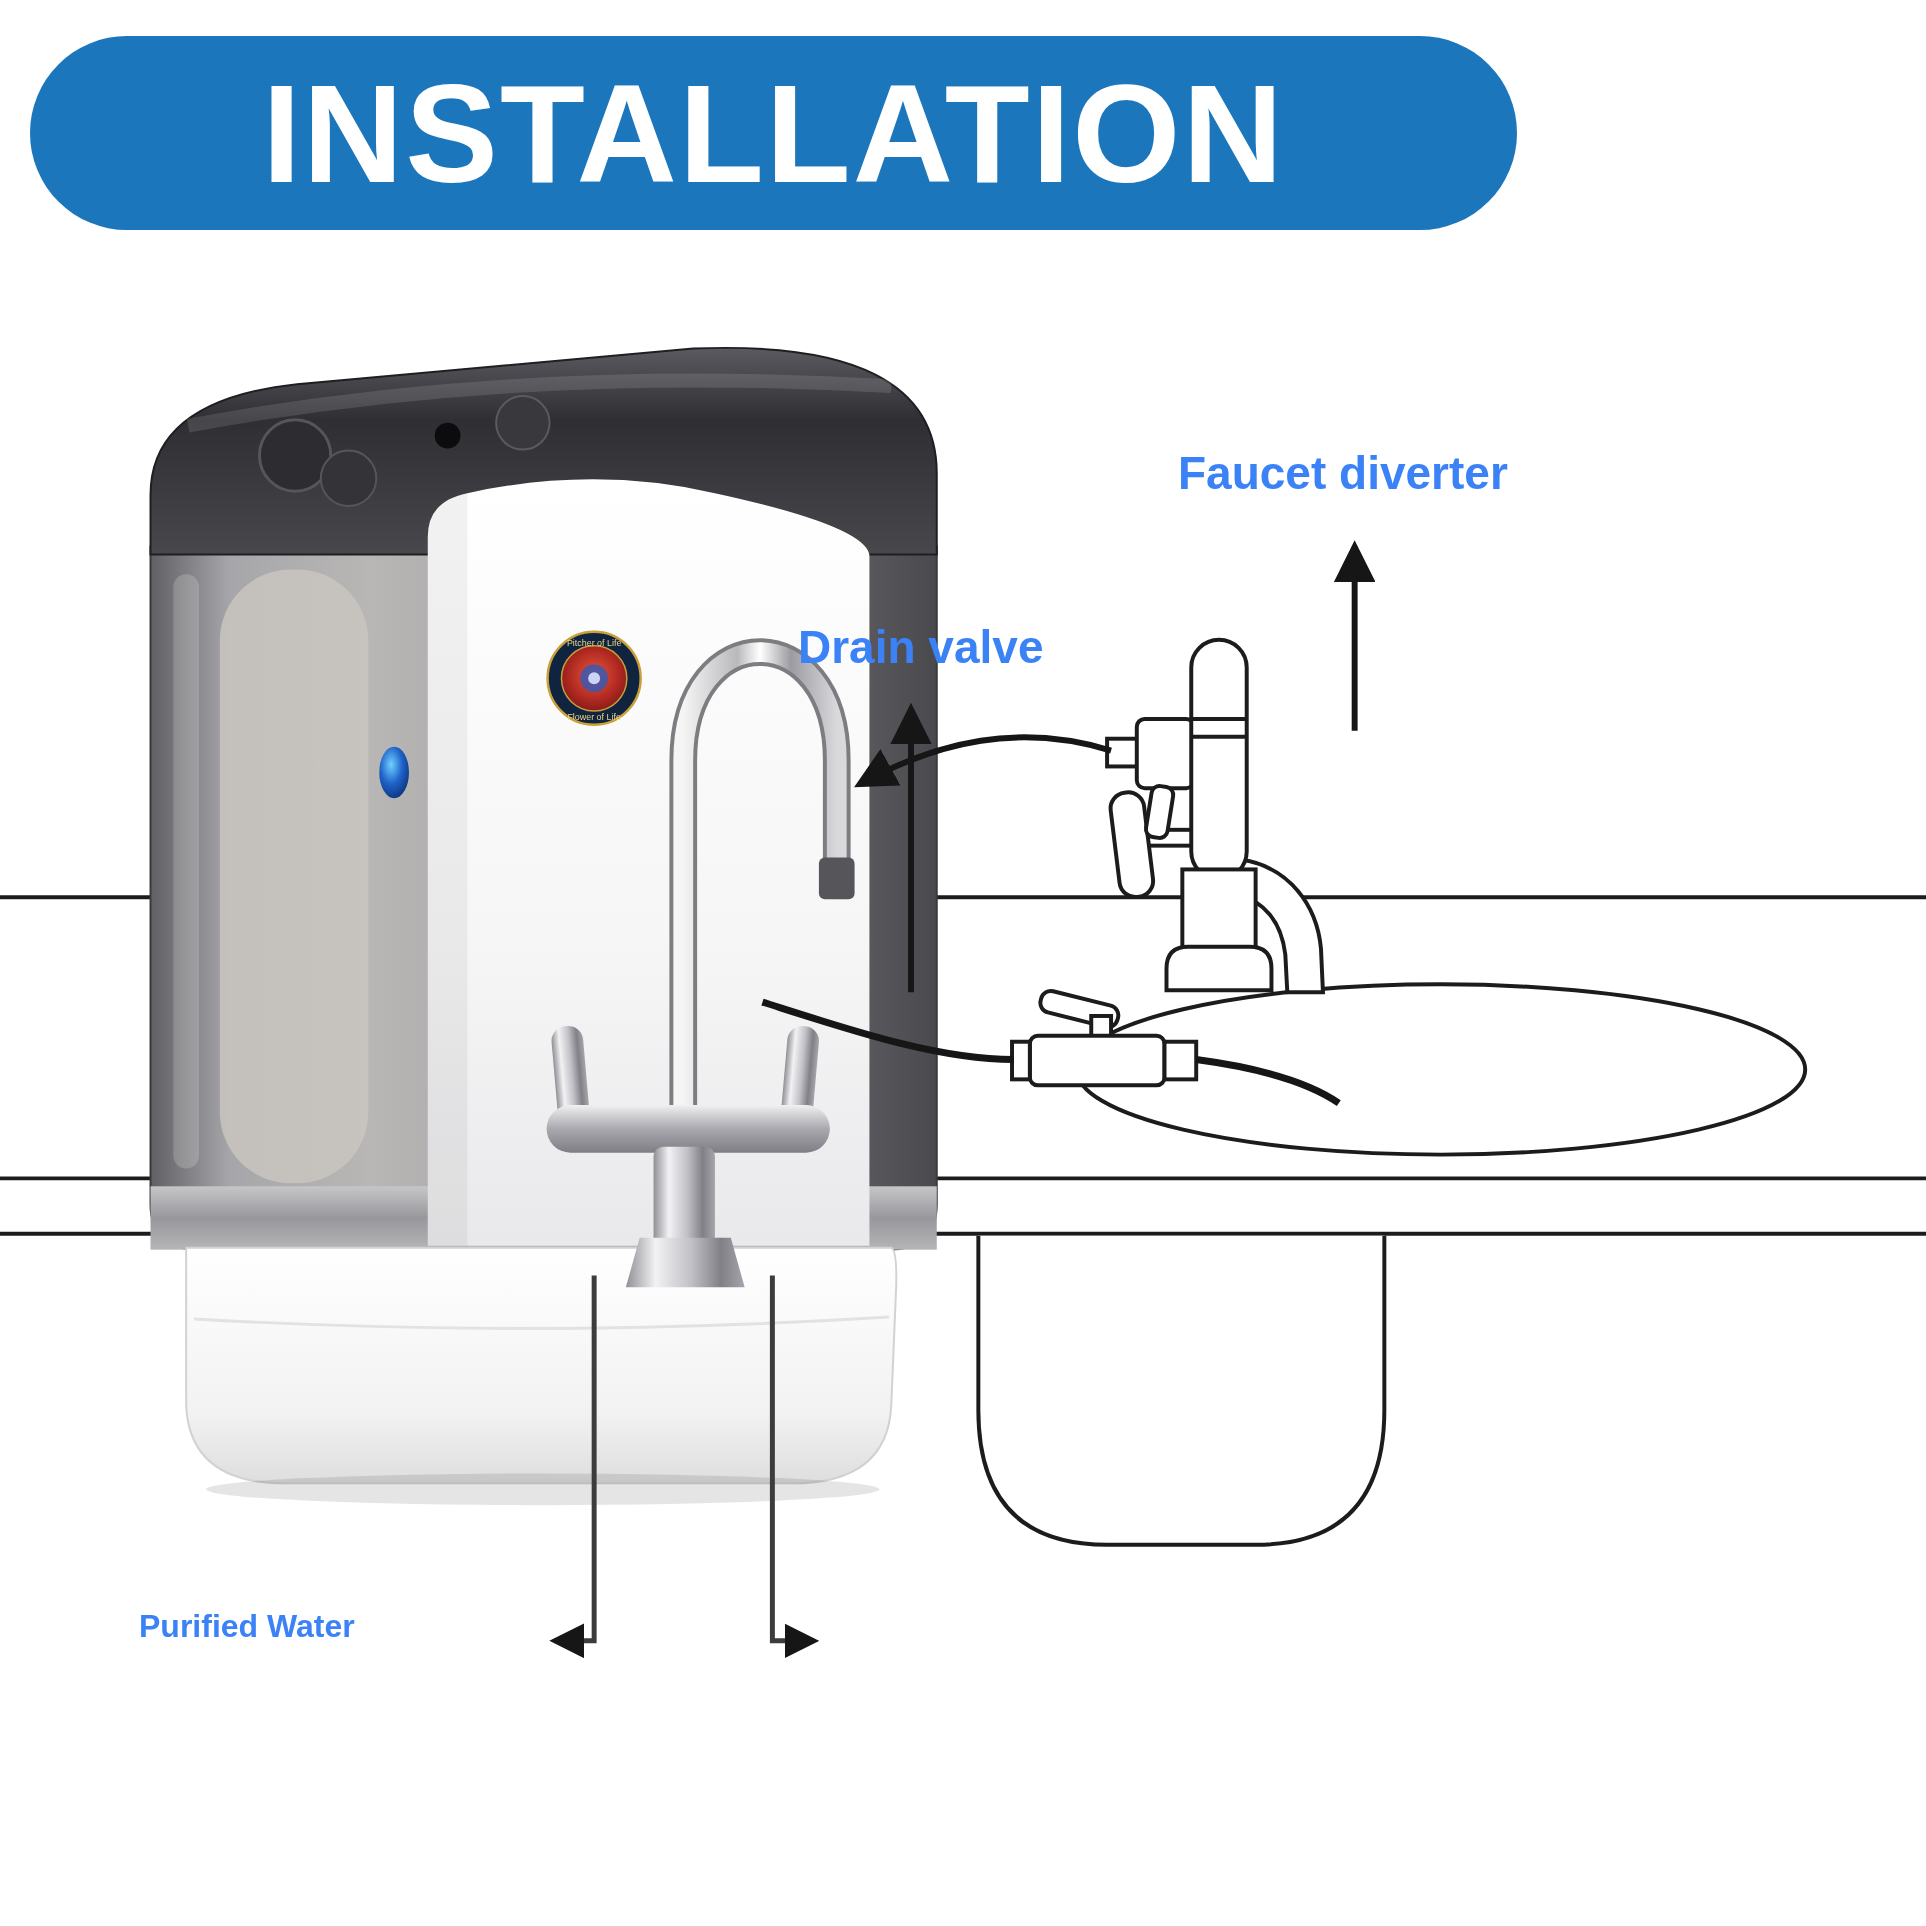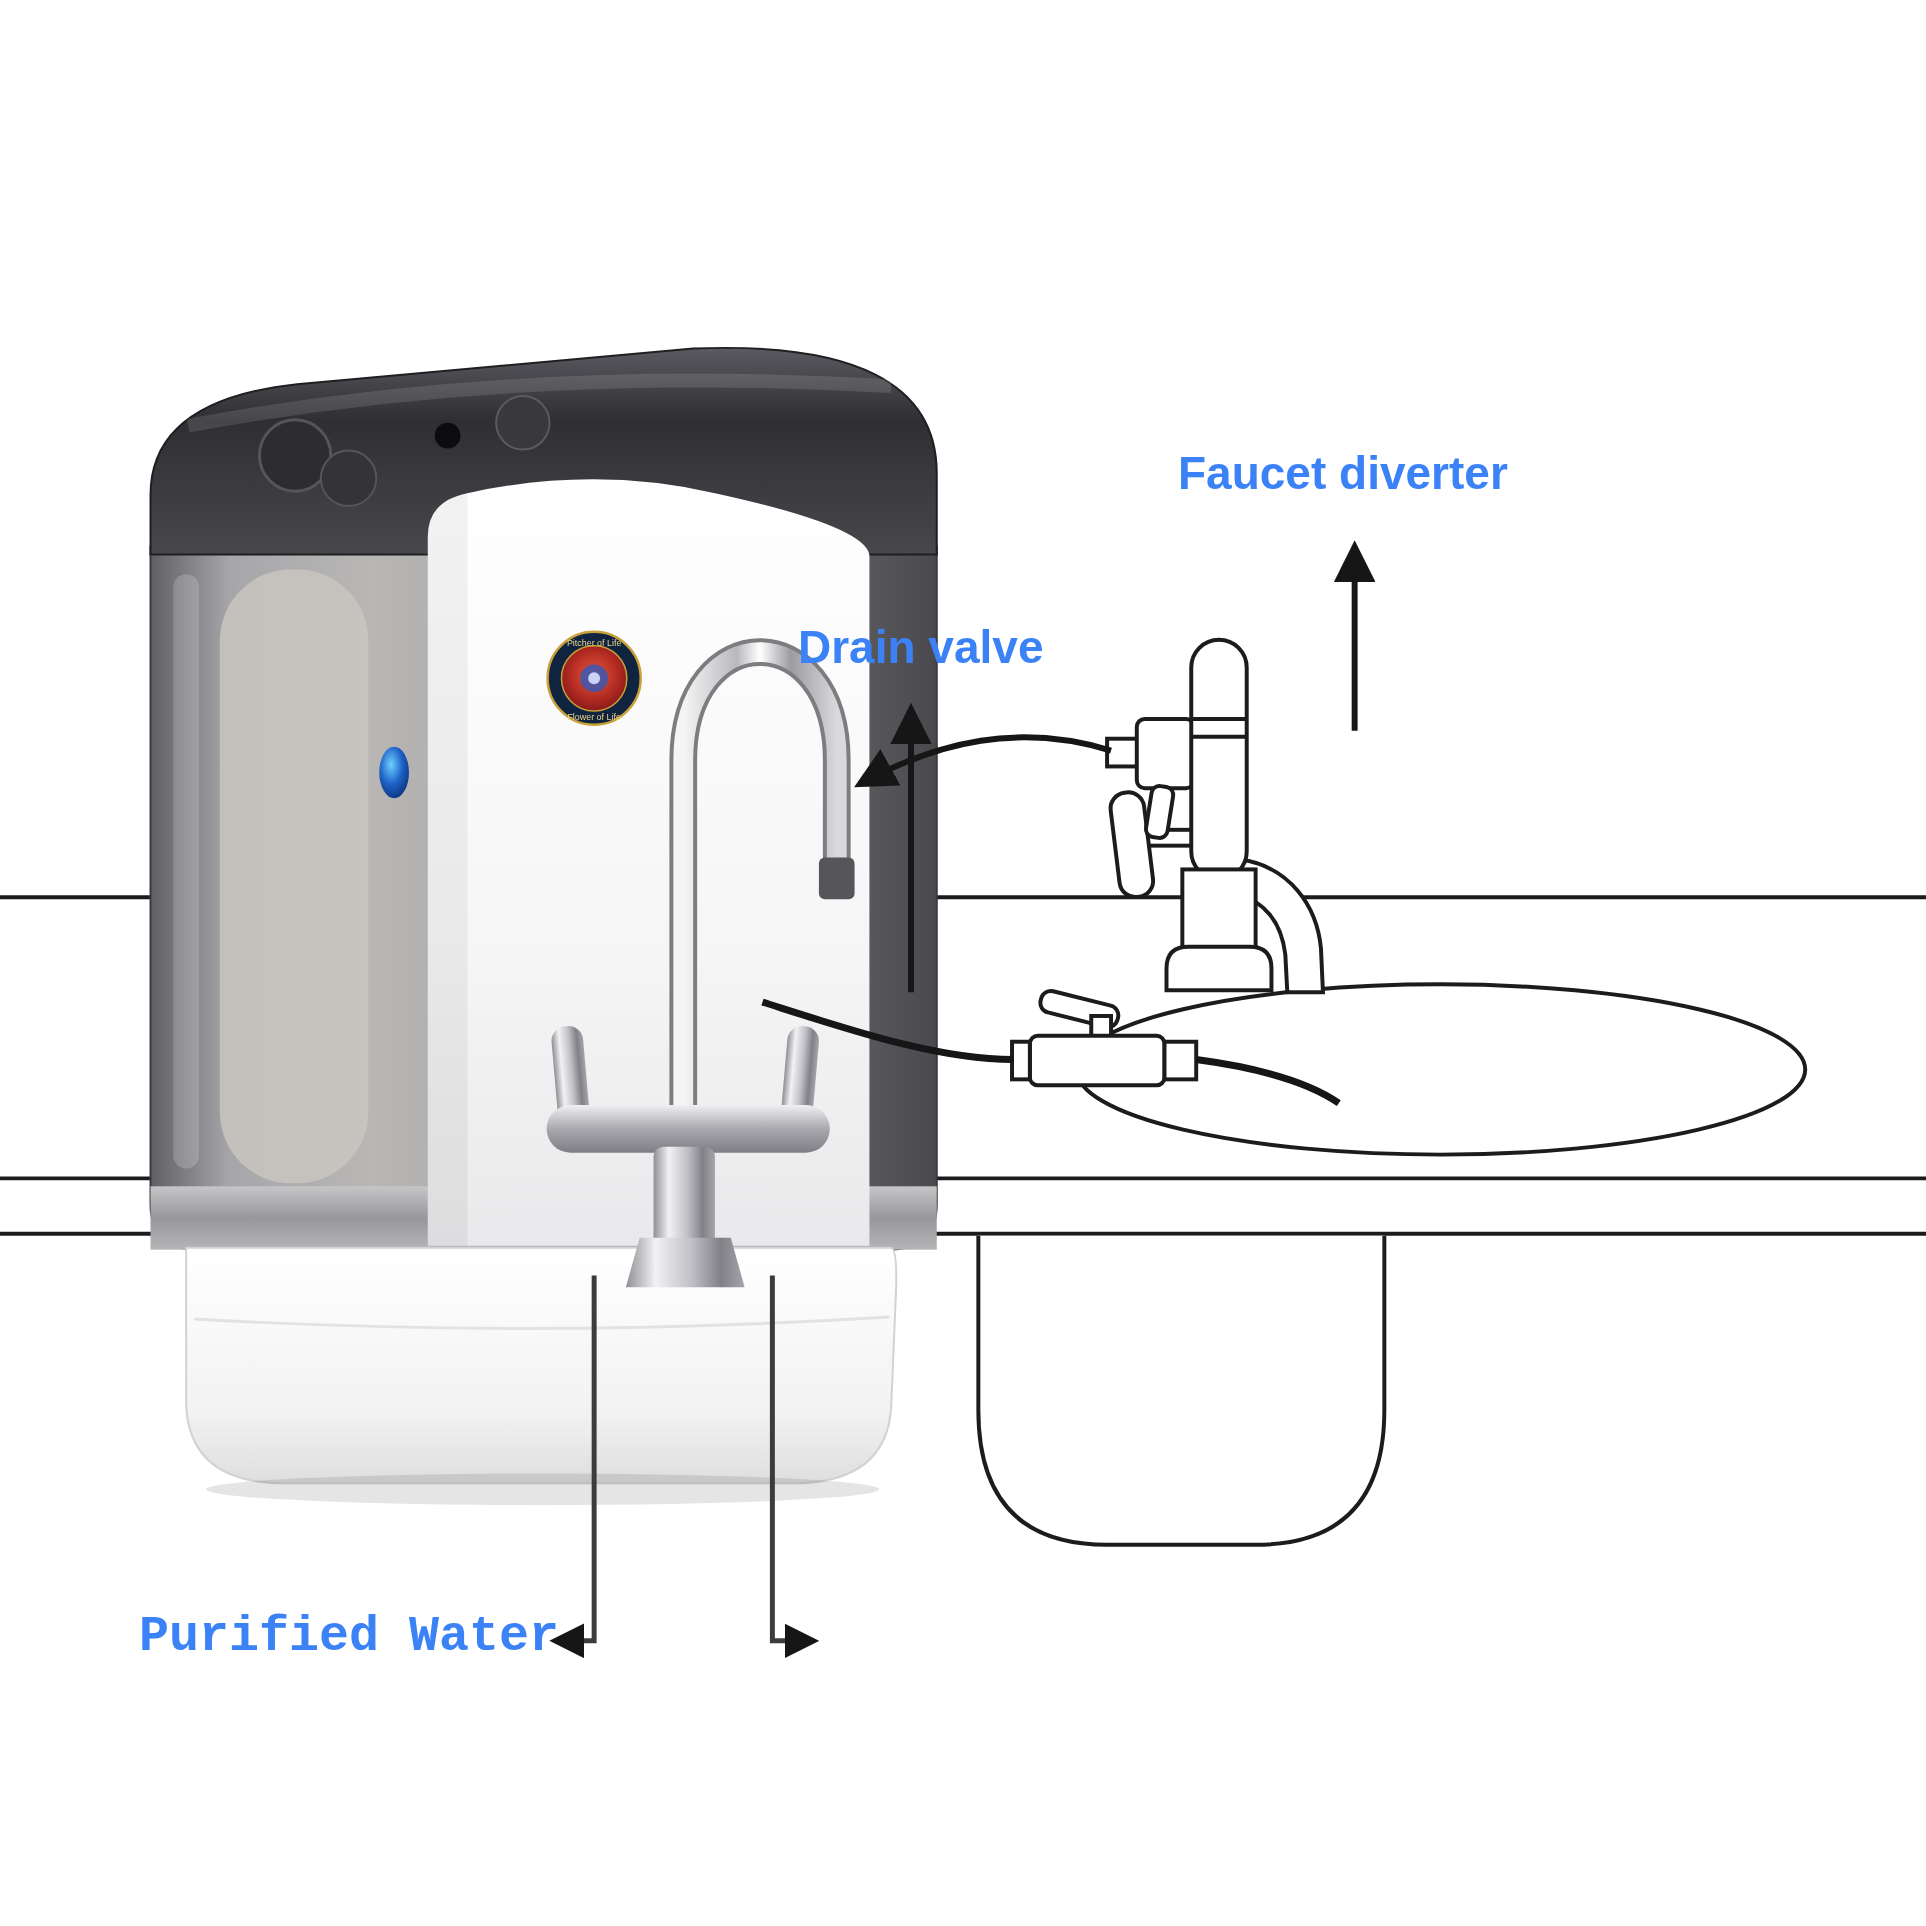--- a/index.html
+++ b/index.html
@@ -9,32 +9,35 @@
     position:absolute;left:30px;top:36px;width:1487px;height:194px;
     background:#1b76bc;border-radius:97px;
     display:flex;align-items:center;justify-content:center;
   }
   .banner-title{
     color:#ffffff;font-size:139px;font-weight:800;letter-spacing:2px;line-height:1;
   }
   .diagram-svg{position:absolute;left:0;top:0;}
   .label{position:absolute;color:#3b82f6;font-weight:700;white-space:nowrap;}
   .lbl-top{font-size:46px;}
-  .lbl-bottom{font-size:50px;font-family:Liberation Mono, monospace;}
+  .lbl-bottom{font-size:32px;}
   .lbl-faucet{left:1178px;top:446px;}
   .lbl-drain{left:798px;top:620px;}
   .lbl-purified{left:139px;top:1608px;}
   .lbl-alkaline{left:853px;top:1608px;}
   .badge-text{font-size:9px;fill:#ecd489;}
 </style>
 </head>
 <body>
 
 <div class="canvas">
 
+  <div class="banner">
+    <span class="banner-title">INSTALLATION</span>
+  </div>
 
   <svg class="diagram-svg" width="1927" height="1927" viewBox="0 0 1946 1946">
     <defs>
       <linearGradient id="tankGrad" x1="0" y1="0" x2="1" y2="0">
         <stop offset="0" stop-color="#606064"></stop>
         <stop offset="0.10" stop-color="#a6a6aa"></stop>
         <stop offset="0.28" stop-color="#b9b7b5"></stop>
         <stop offset="0.55" stop-color="#a0a0a4"></stop>
         <stop offset="0.80" stop-color="#6a6a6e"></stop>
         <stop offset="1" stop-color="#4a4a4e"></stop>

